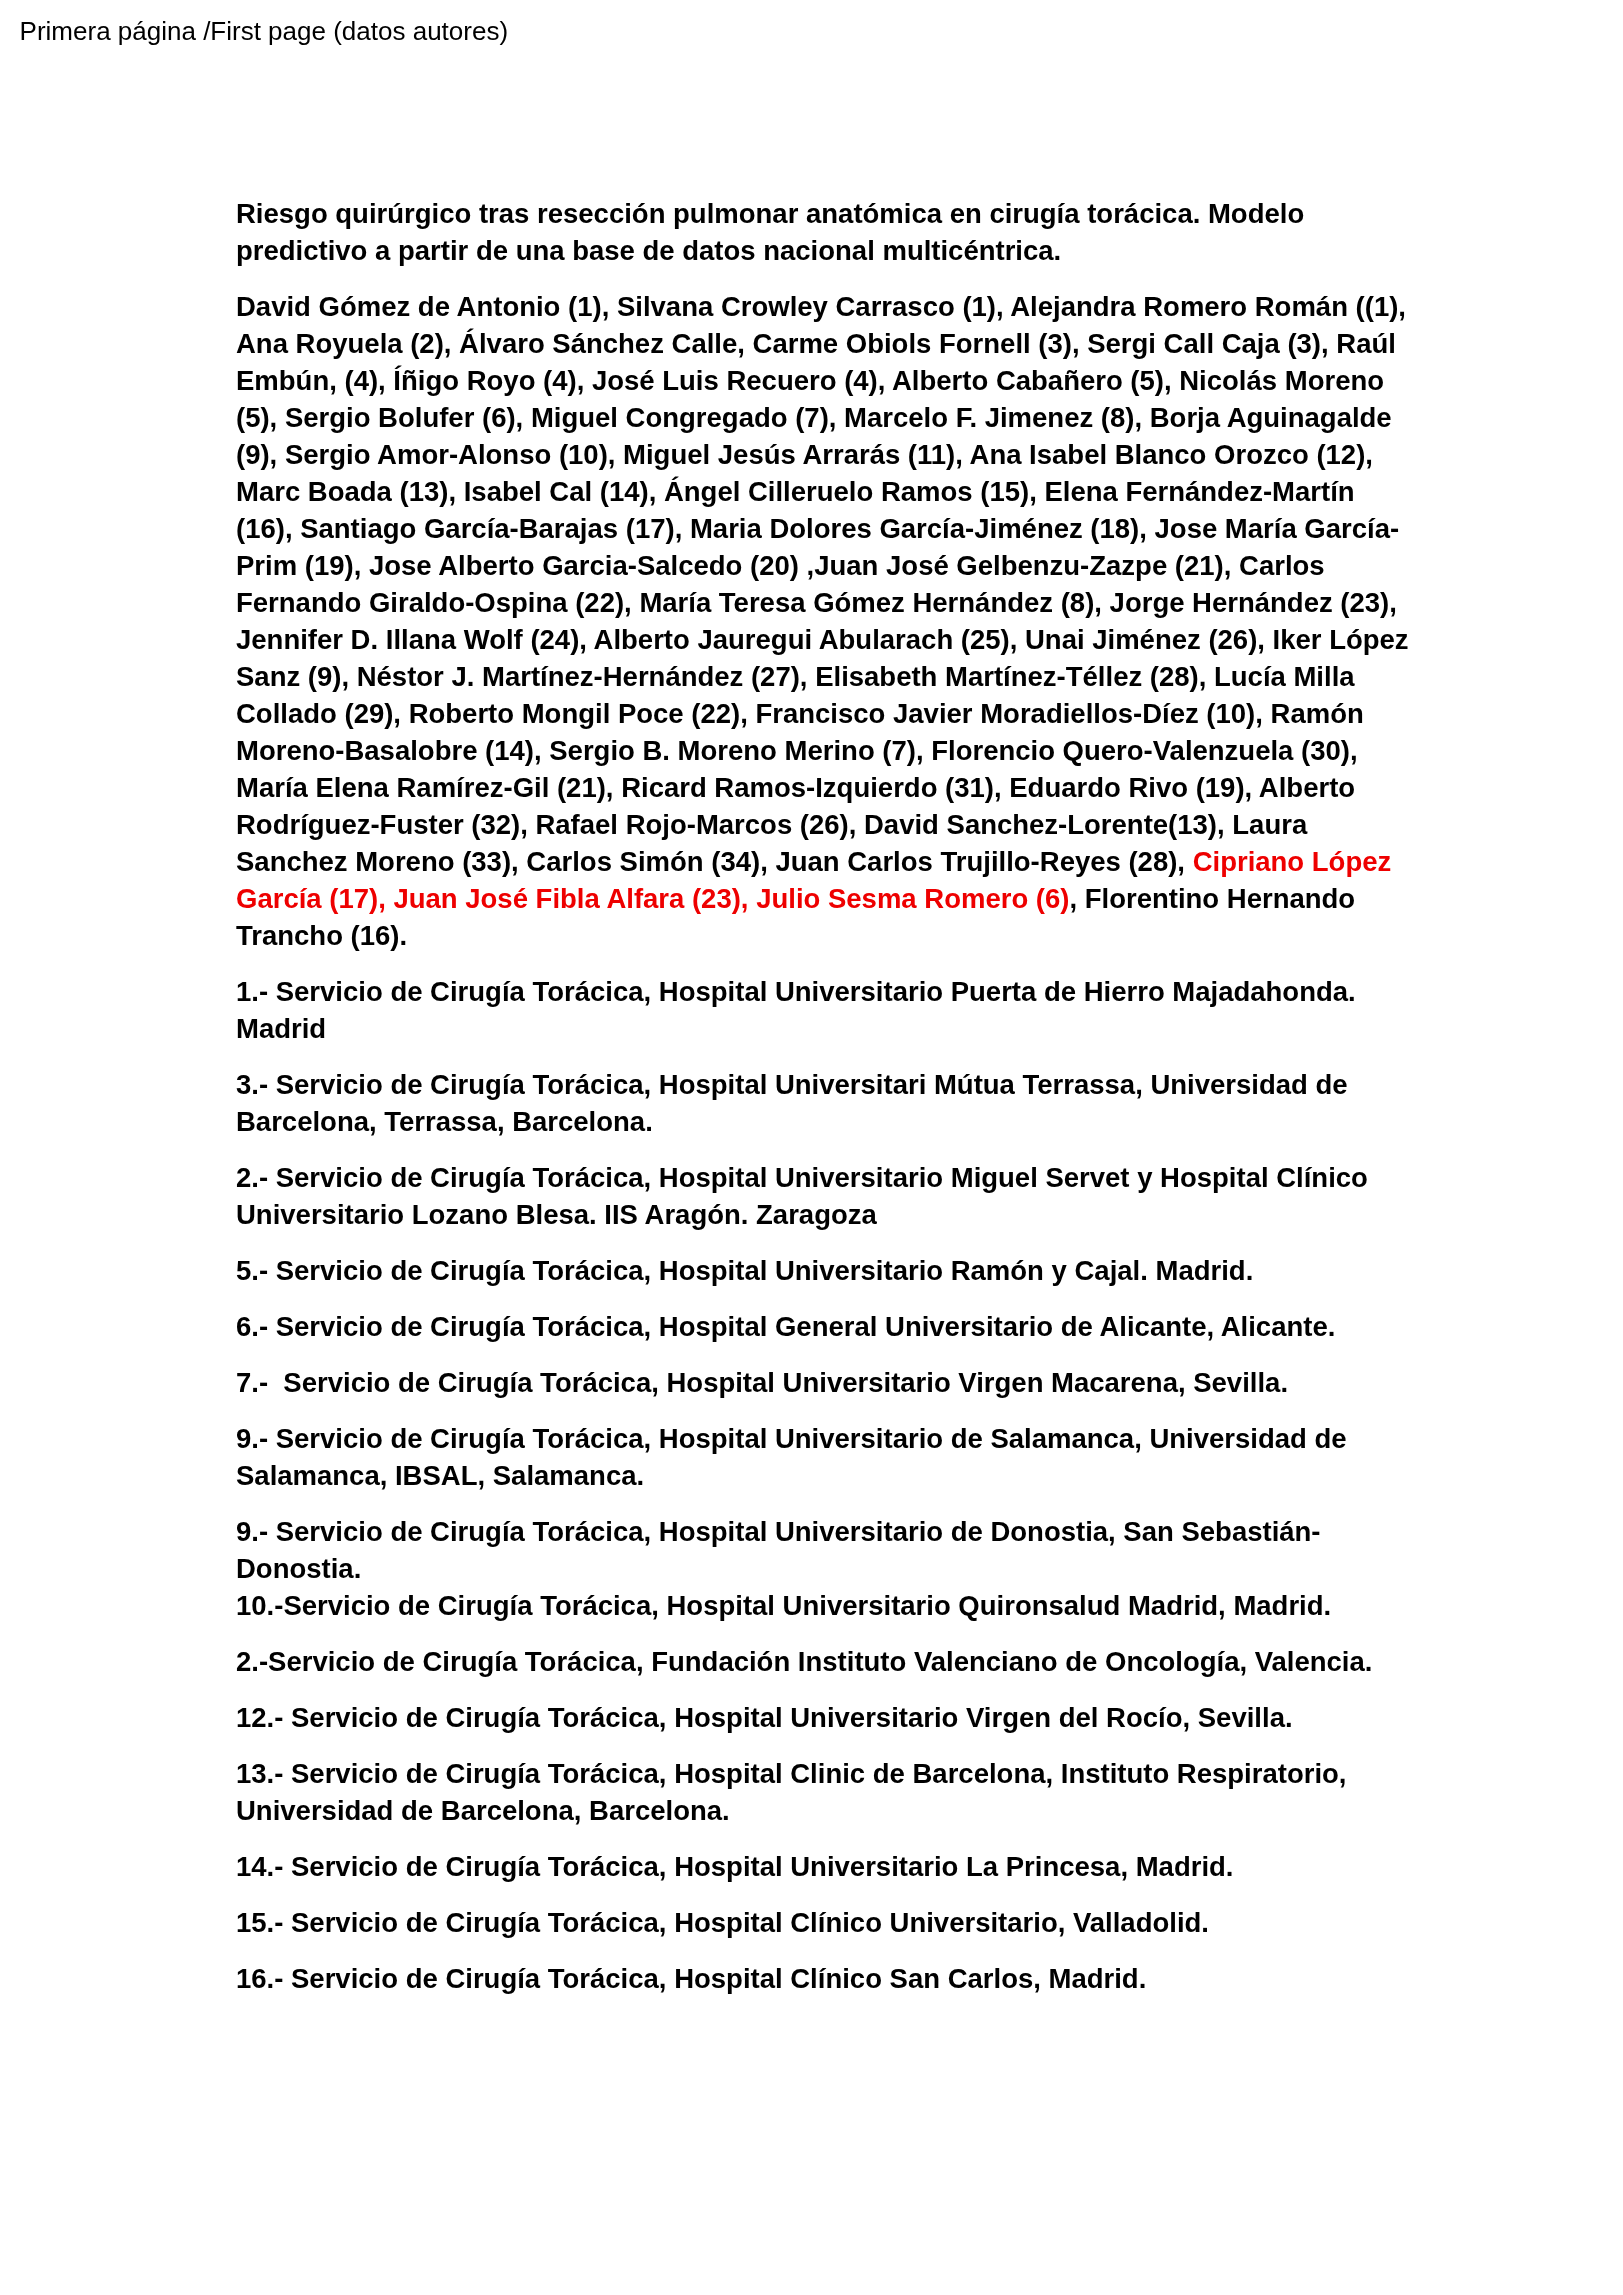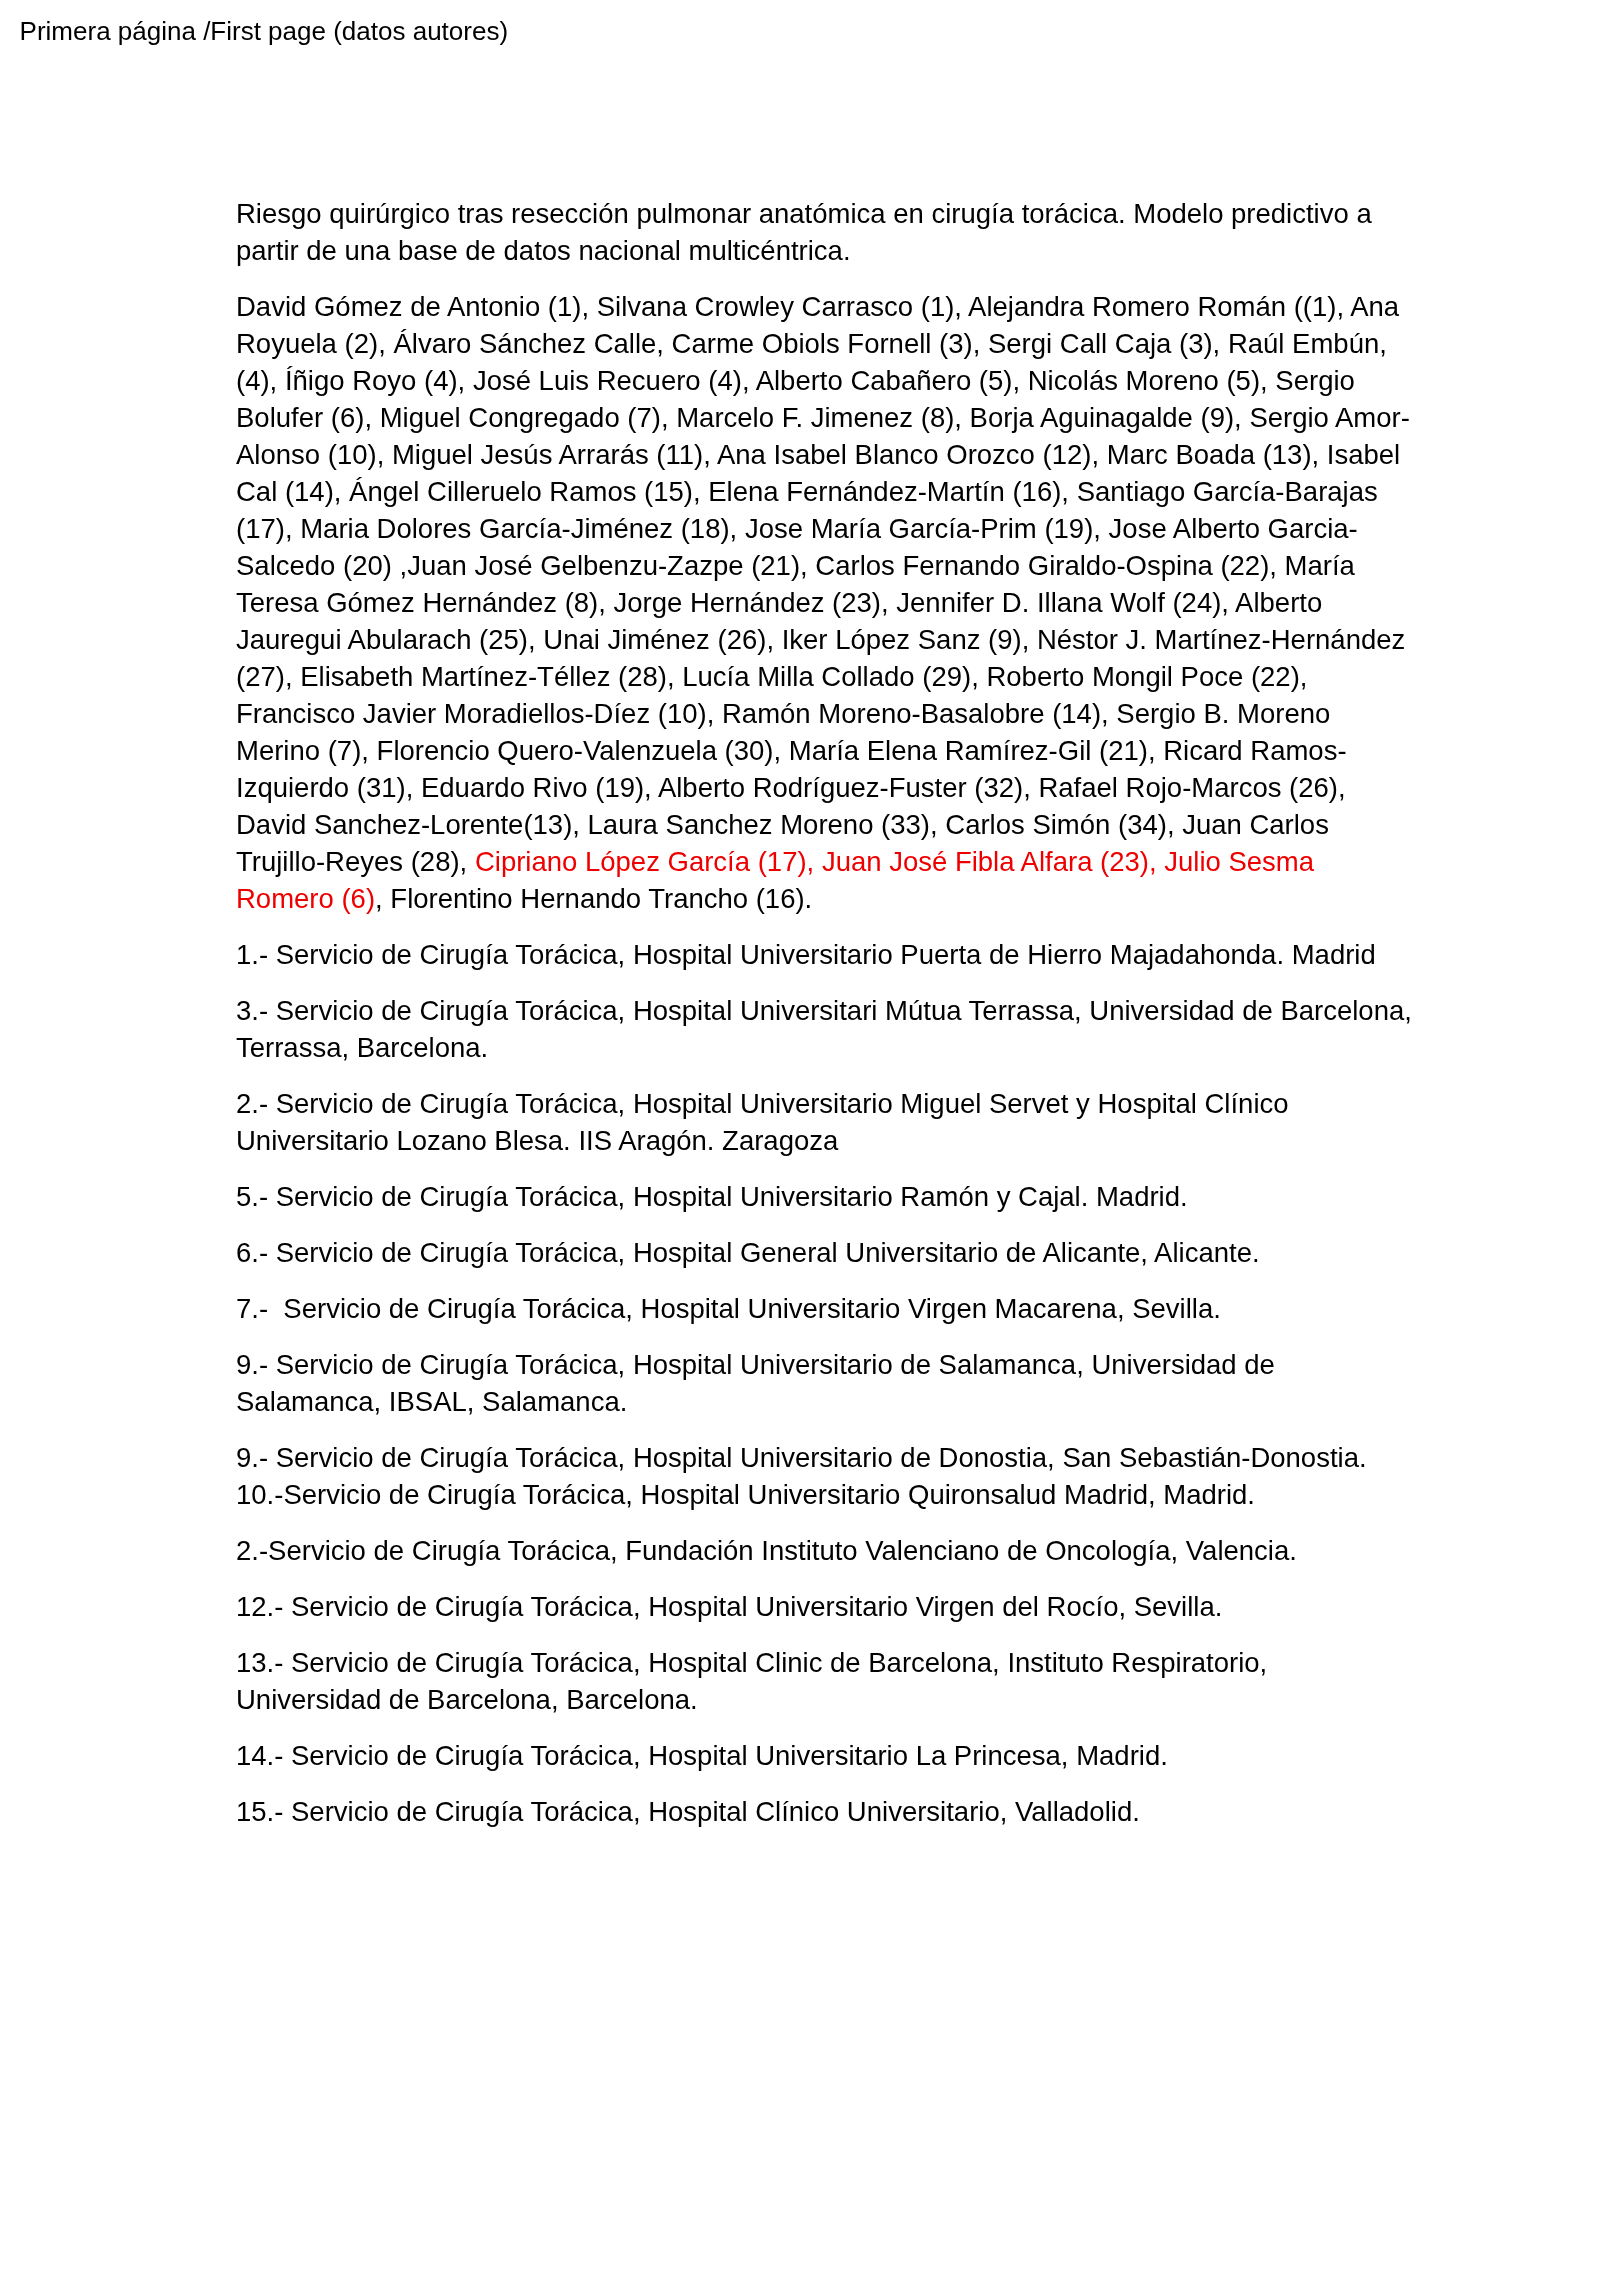--- a/index.html
+++ b/index.html
@@ -28,20 +28,21 @@
     left: 236px;
     top: 195px;
     width: 1178px;
   }
   .para {
     font-size: 27.5px;
     line-height: 37px;
     margin-bottom: 19px;
     white-space: pre-wrap;
     text-align: left;
+    font-weight: bold;
   }
   .para:last-child { margin-bottom: 0; }
   .red { }
 </style>
 </head>
 <body>
 
 <div class="page">
 
   <div class="corner-label">Primera página /First page (datos autores)</div>
@@ -59,16 +60,17 @@
     <p class="para">6.- Servicio de Cirugía Torácica, Hospital General Universitario de Alicante, Alicante.</p>
     <p class="para">7.-  Servicio de Cirugía Torácica, Hospital Universitario Virgen Macarena, Sevilla.</p>
     <p class="para">9.- Servicio de Cirugía Torácica, Hospital Universitario de Salamanca, Universidad de Salamanca, IBSAL, Salamanca.</p>
     <p class="para">9.- Servicio de Cirugía Torácica, Hospital Universitario de Donostia, San Sebastián-Donostia.
 10.-Servicio de Cirugía Torácica, Hospital Universitario Quironsalud Madrid, Madrid.</p>
     <p class="para">2.-Servicio de Cirugía Torácica, Fundación Instituto Valenciano de Oncología, Valencia.</p>
     <p class="para">12.- Servicio de Cirugía Torácica, Hospital Universitario Virgen del Rocío, Sevilla.</p>
     <p class="para">13.- Servicio de Cirugía Torácica, Hospital Clinic de Barcelona, Instituto Respiratorio, Universidad de Barcelona, Barcelona.</p>
     <p class="para">14.- Servicio de Cirugía Torácica, Hospital Universitario La Princesa, Madrid.</p>
     <p class="para">15.- Servicio de Cirugía Torácica, Hospital Clínico Universitario, Valladolid.</p>
+    <p class="para">16.- Servicio de Cirugía Torácica, Hospital Clínico San Carlos, Madrid.</p>
 
   </div>
 </div>
 
 
 </body></html>

